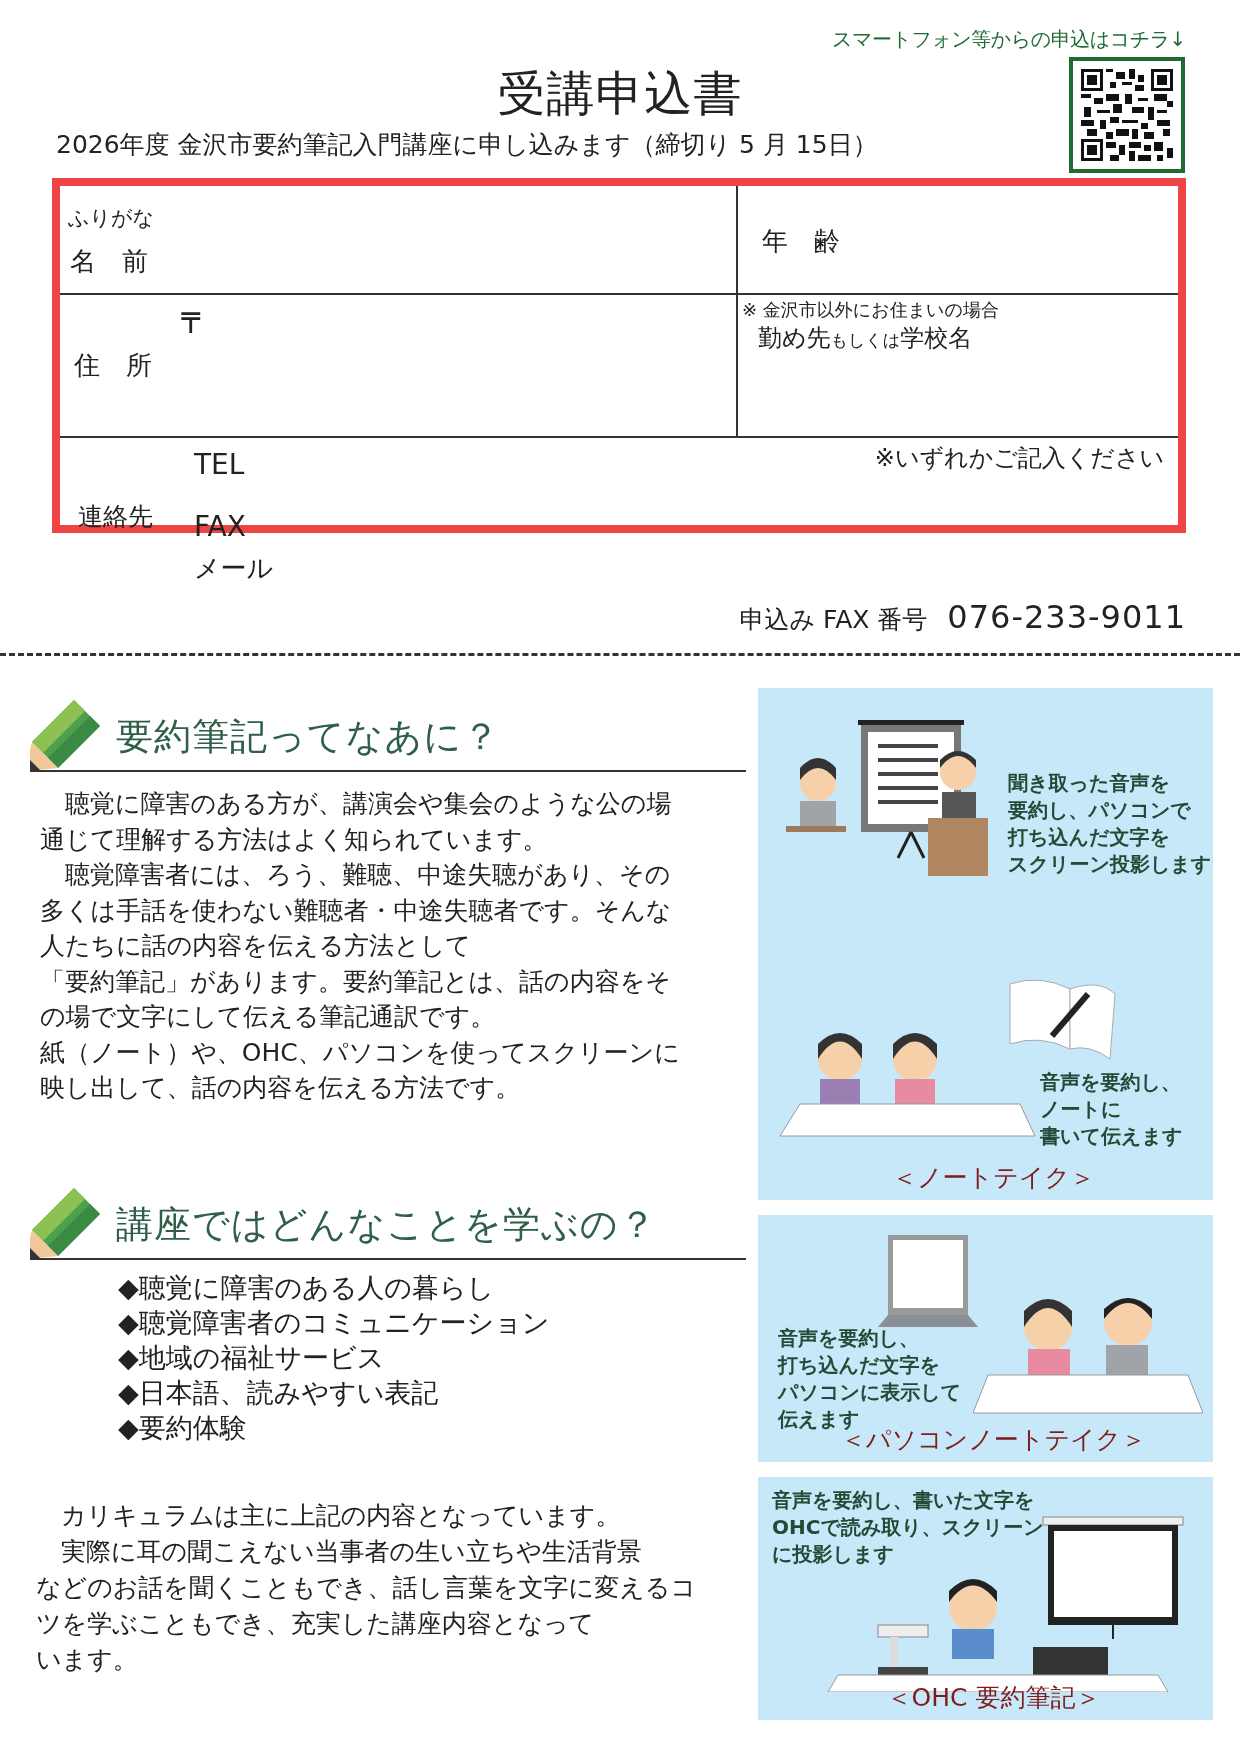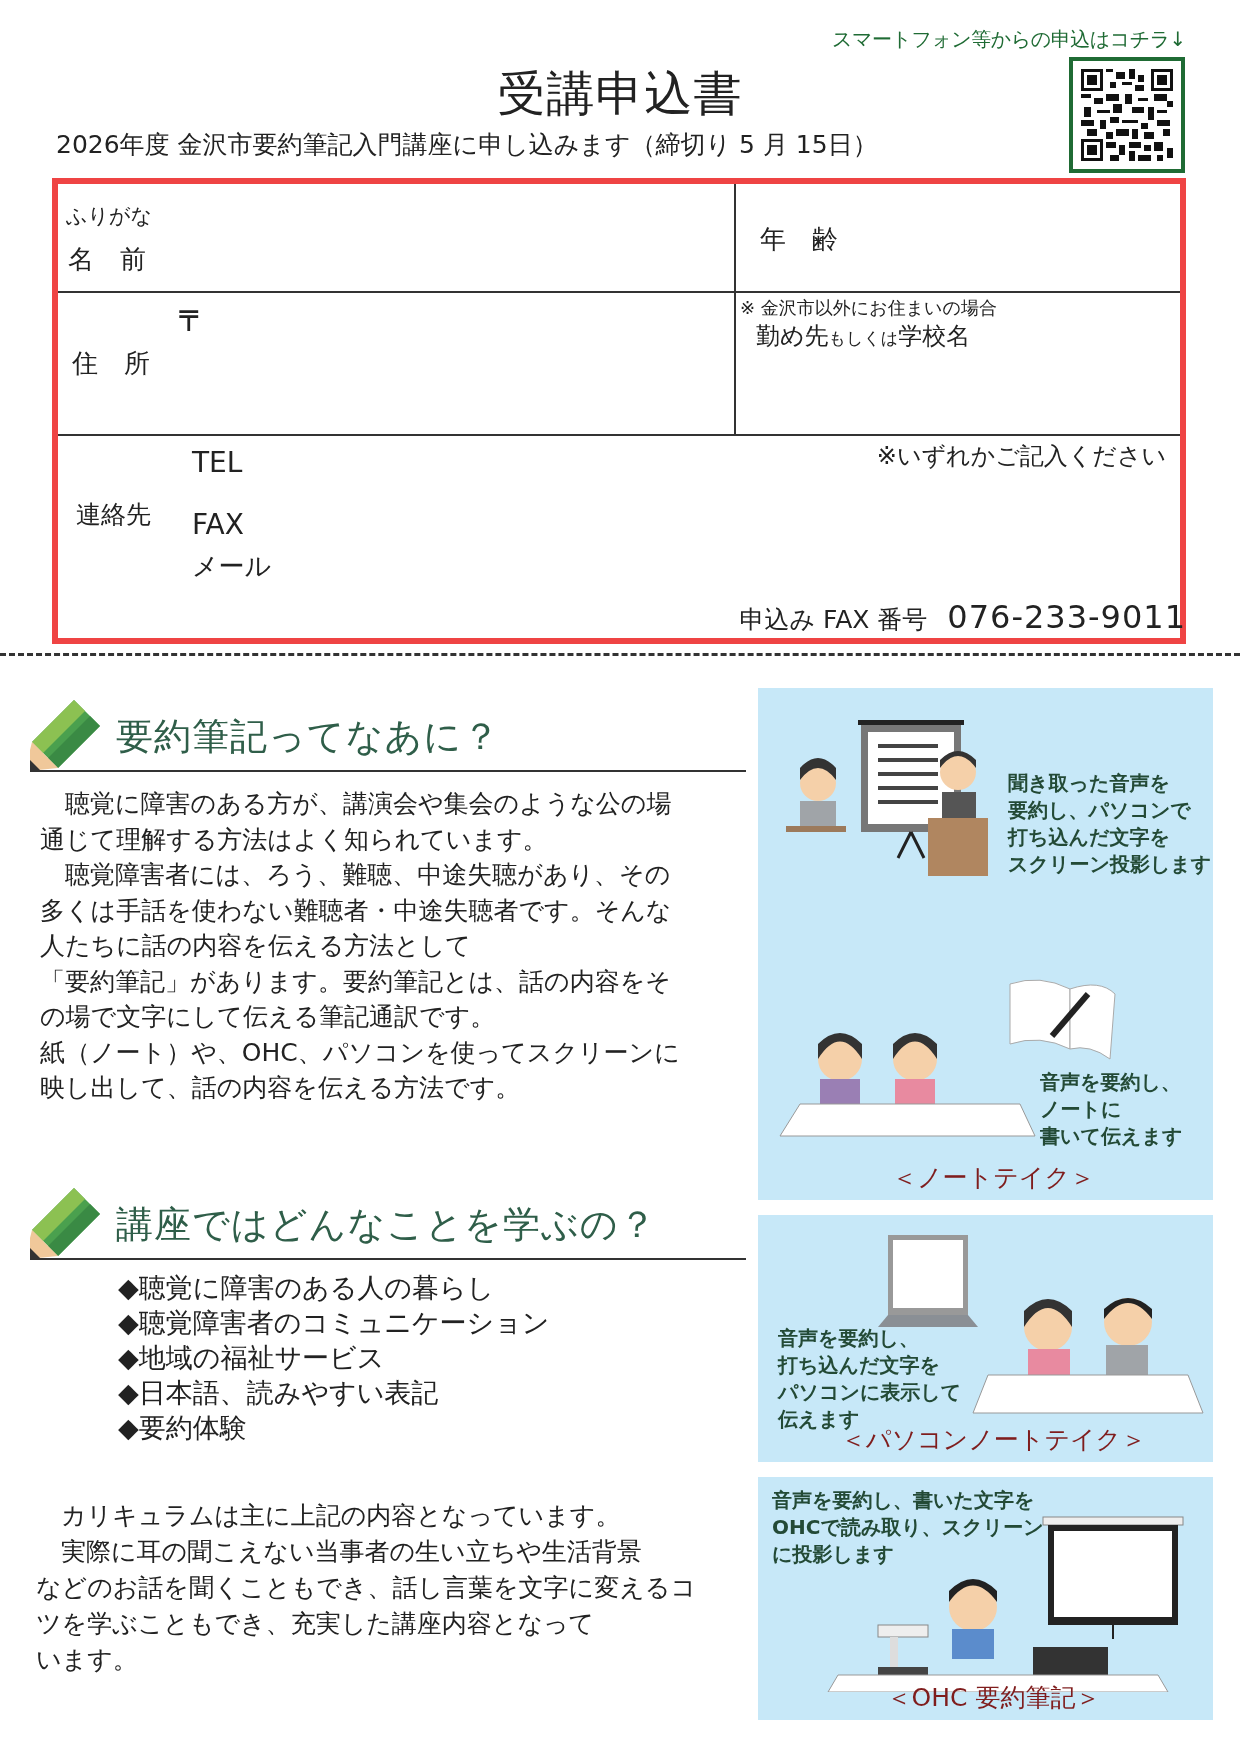--- a/index.html
+++ b/index.html
@@ -7,21 +7,21 @@
   body { position: relative; font-family: "DejaVu Sans", "Liberation Sans", sans-serif; color: #222; }
   .abs { position: absolute; }
 
   .qr-caption { left: 832px; top: 26px; font-size: 20px; color: #1f6b34; letter-spacing: -0.5px; white-space: nowrap; }
   .qr-box { left: 1069px; top: 57px; width: 116px; height: 116px; border: 4px solid #1f6b34; background: #fff; padding: 8px; }
   .qr-box svg { width: 100%; height: 100%; display: block; }
 
   .title { left: 0; width: 1240px; top: 62px; text-align: center; font-size: 48px; color: #222; letter-spacing: 1px; }
   .subtitle { left: 56px; top: 128px; font-size: 25px; color: #222; white-space: nowrap; }
 
-  .form { left: 52px; top: 178px; width: 1134px; height: 466px; border: 6px solid #ef4444; padding-left: 36px; }
+  .form { left: 52px; top: 178px; width: 1134px; height: 355px; border: 8px solid #ef4444; padding-left: 36px; }
   .form .hline { position: absolute; left: 0; right: 0; height: 2px; background: #333; }
   .form .vline { position: absolute; width: 1.5px; background: #333; }
   .form .lbl { position: absolute; white-space: nowrap; color: #222; }
 
   .fax-line { right: 54px; top: 598px; font-size: 25px; white-space: nowrap; color: #222; }
   .fax-line .num { font-size: 32px; margin-left: 20px; letter-spacing: 1px; }
 
   .cut-line { left: 0; top: 653px; width: 1240px; height: 0; border-top: 3px dashed #333; }
 
   .section-head { left: 30px; width: 716px; height: 72px; border-bottom: 2px solid #333; }

